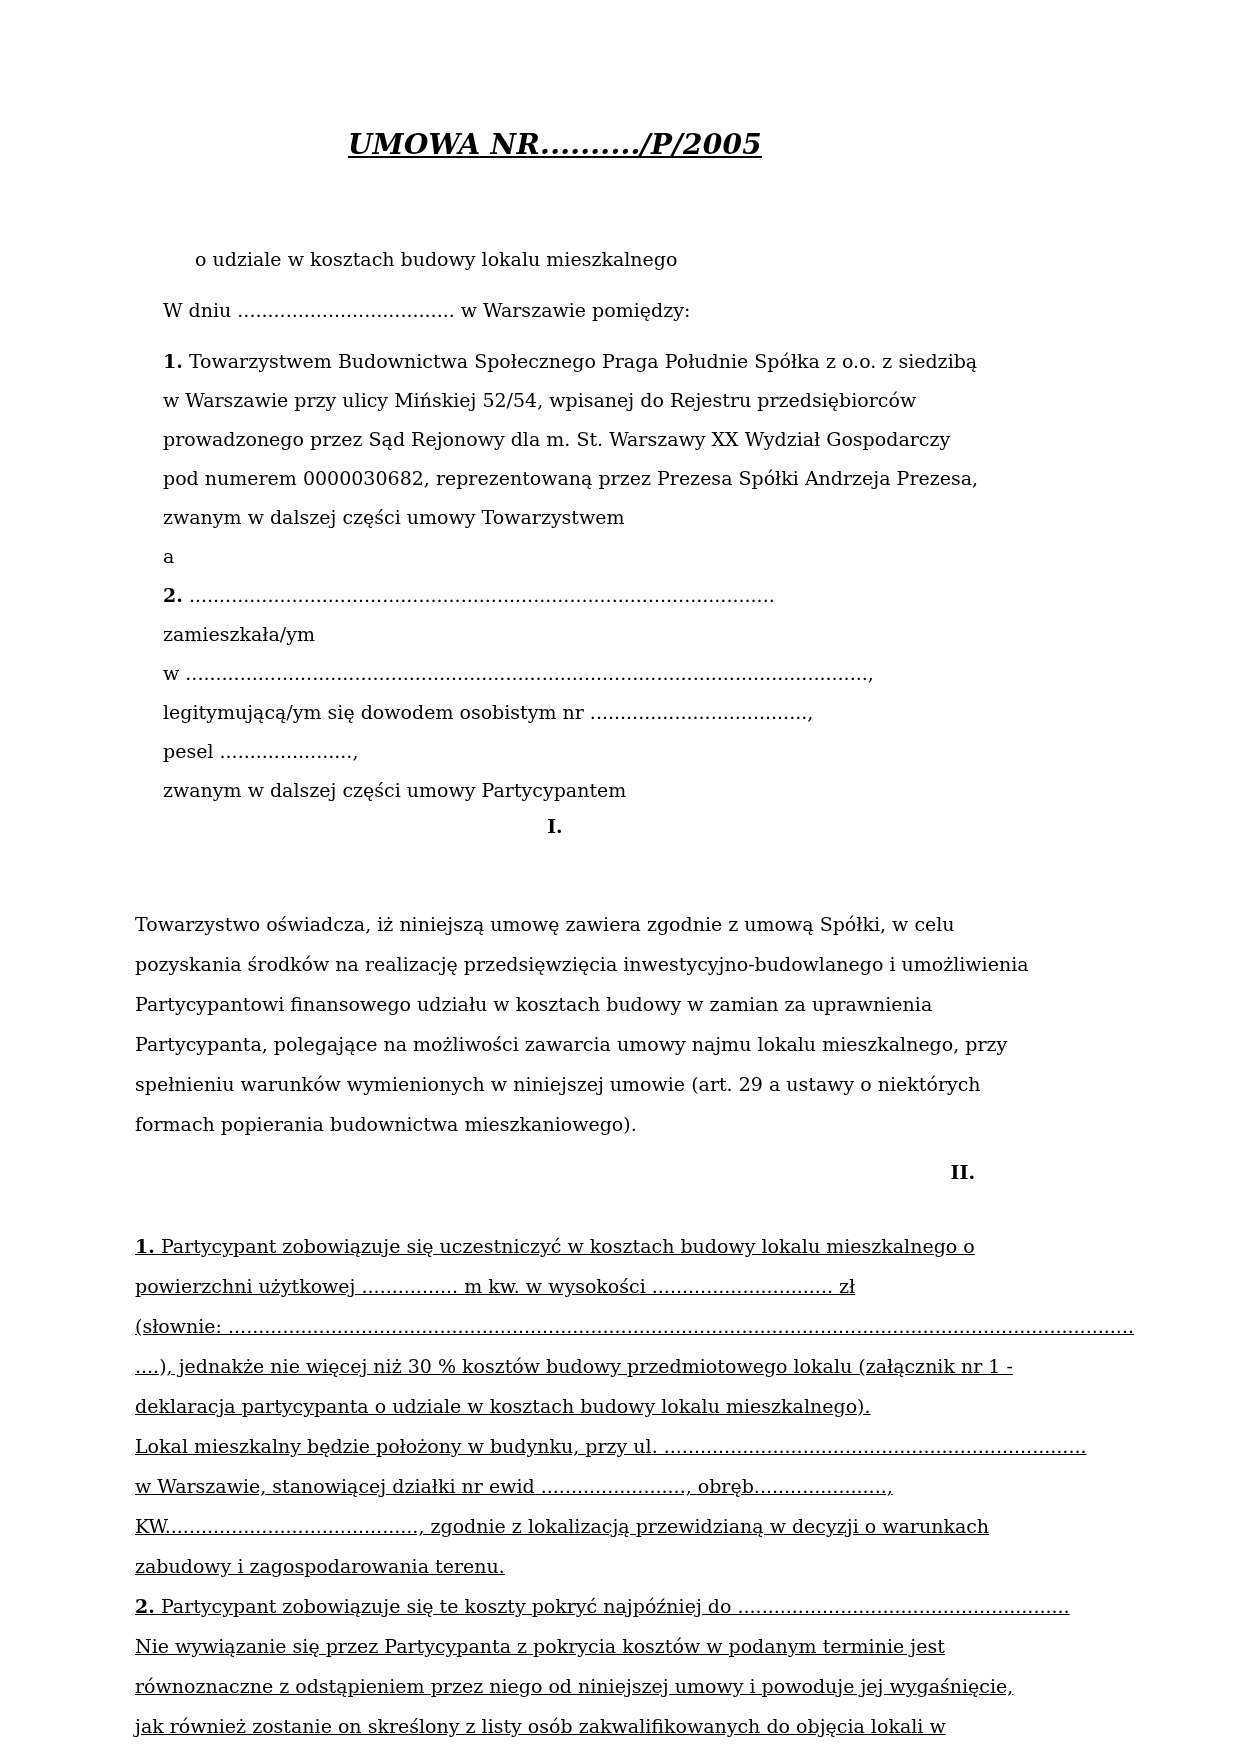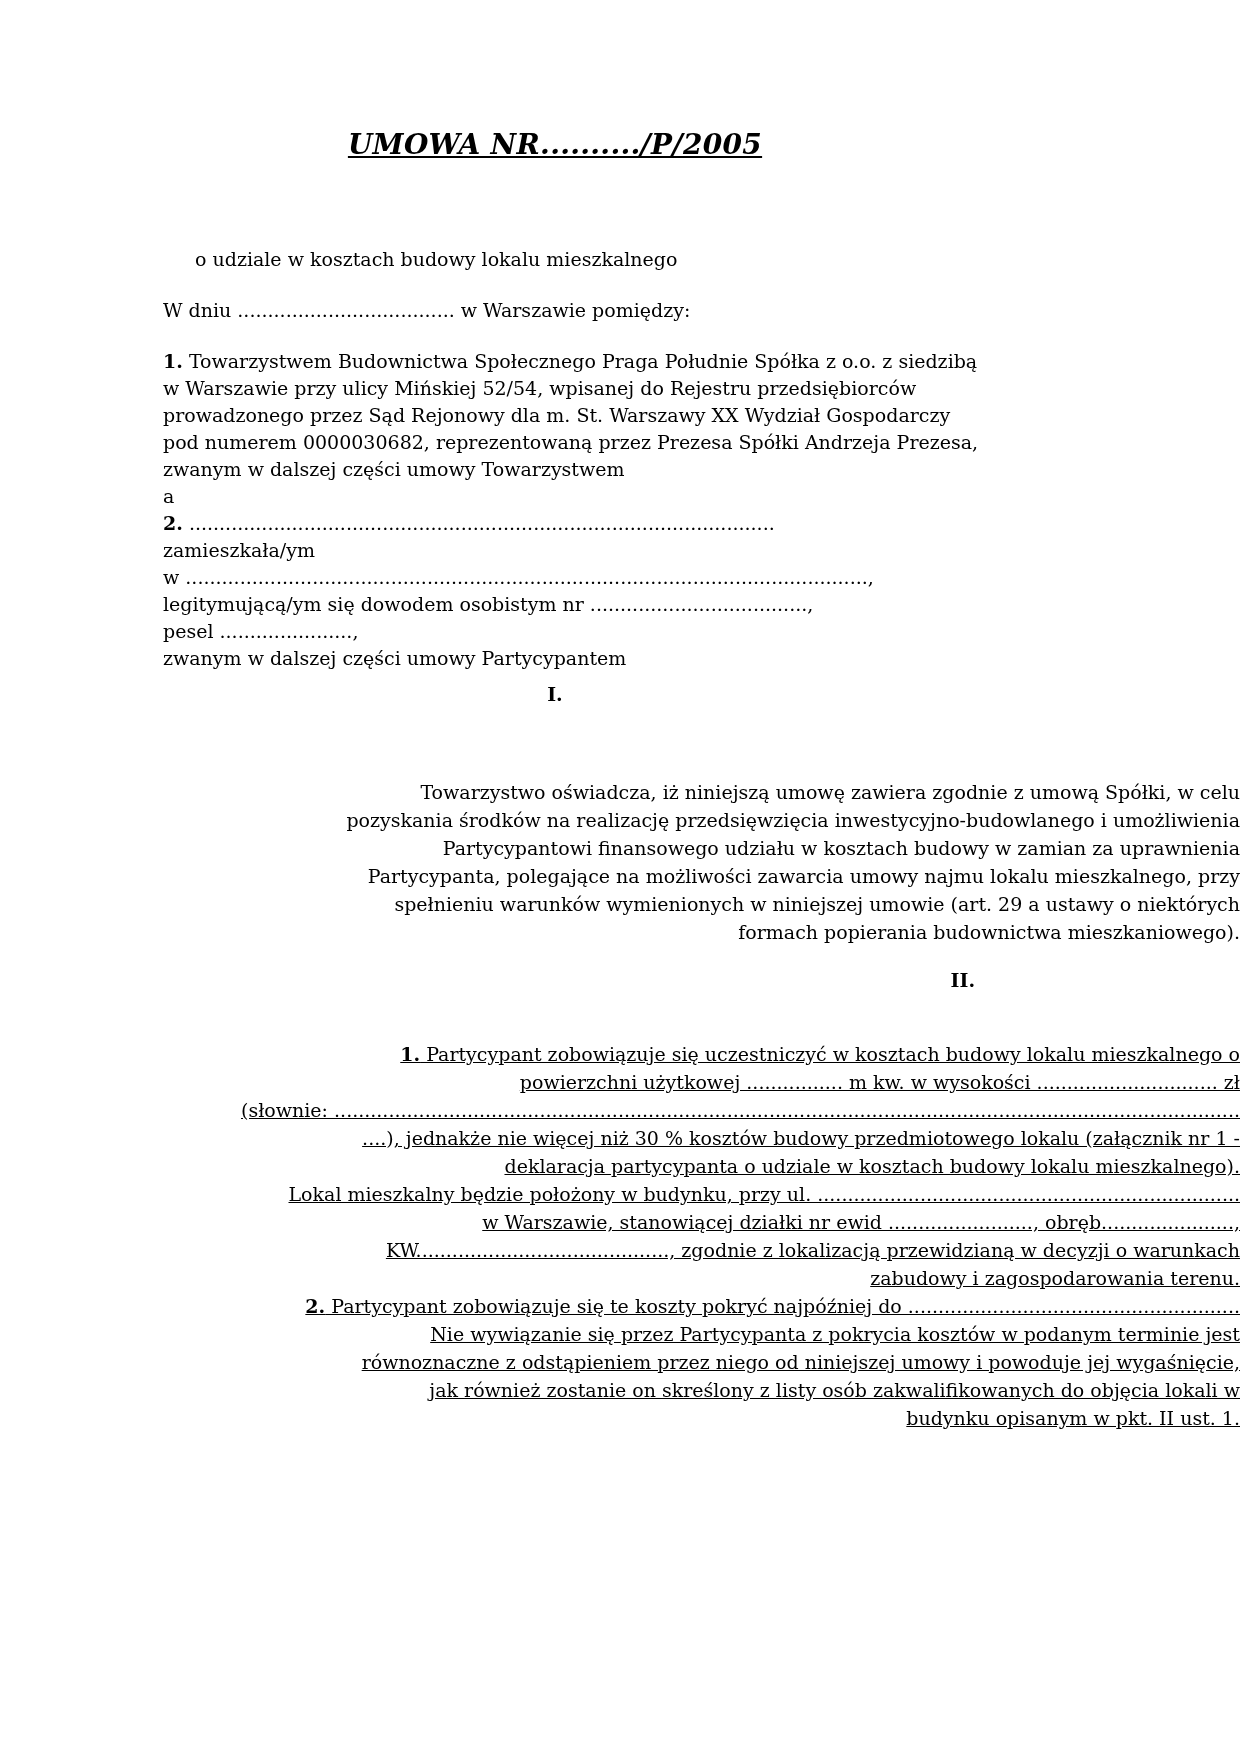--- a/index.html
+++ b/index.html
@@ -31,26 +31,26 @@
     font-size: 28px;
     line-height: 30px;
     letter-spacing: 0.3px;
     white-space: nowrap;
   }
   .intro-col {
     margin-left: 163px;
   }
   .body-col {
     margin-left: 135px;
-    text-align: right;
   }
   .line {
     white-space: nowrap;
     line-height: 28px;
     height: 28px;
+    margin-top: 12px;
   }
   .subject   { margin-top: 85px; margin-left: 32px; }
   .dateline  { margin-top: 23px; }
   .party-block { margin-top: 24px; }
   .party-block .line { line-height: 27px; height: 27px; }
   .heading {
     font-weight: bold;
     font-size: 19px;
     line-height: 28px;
   }

